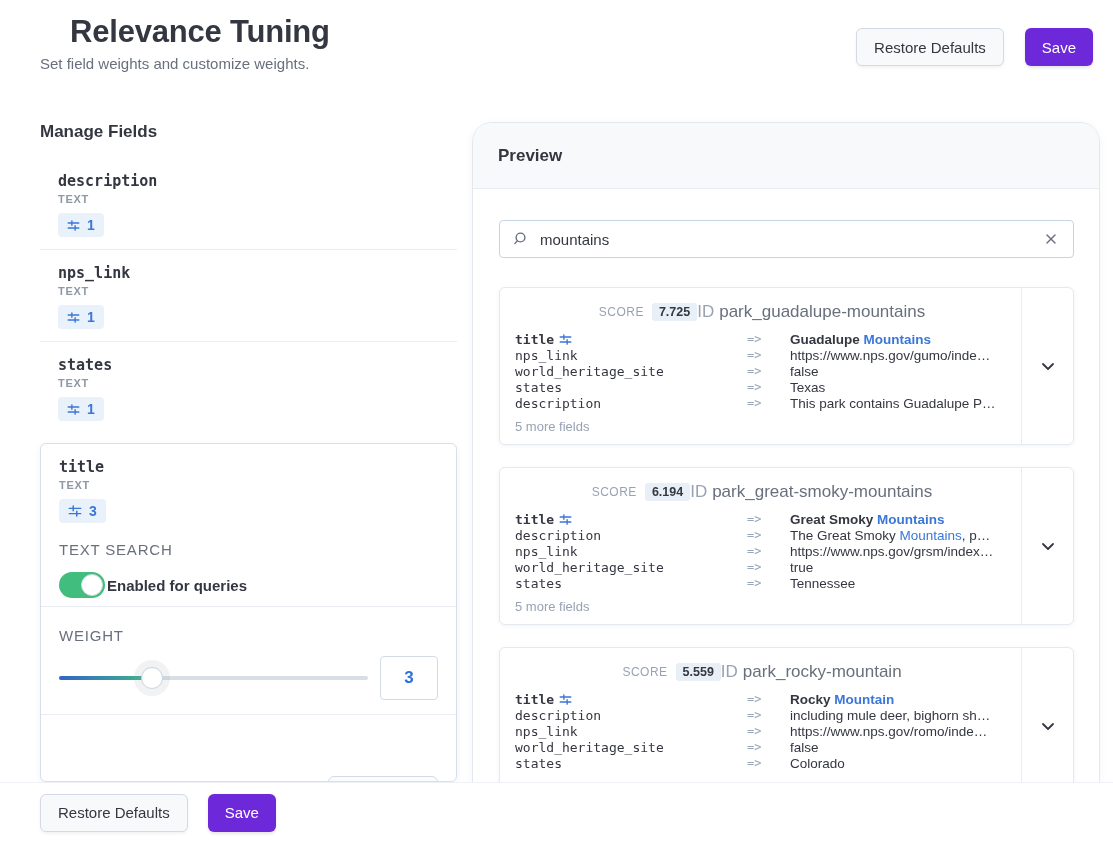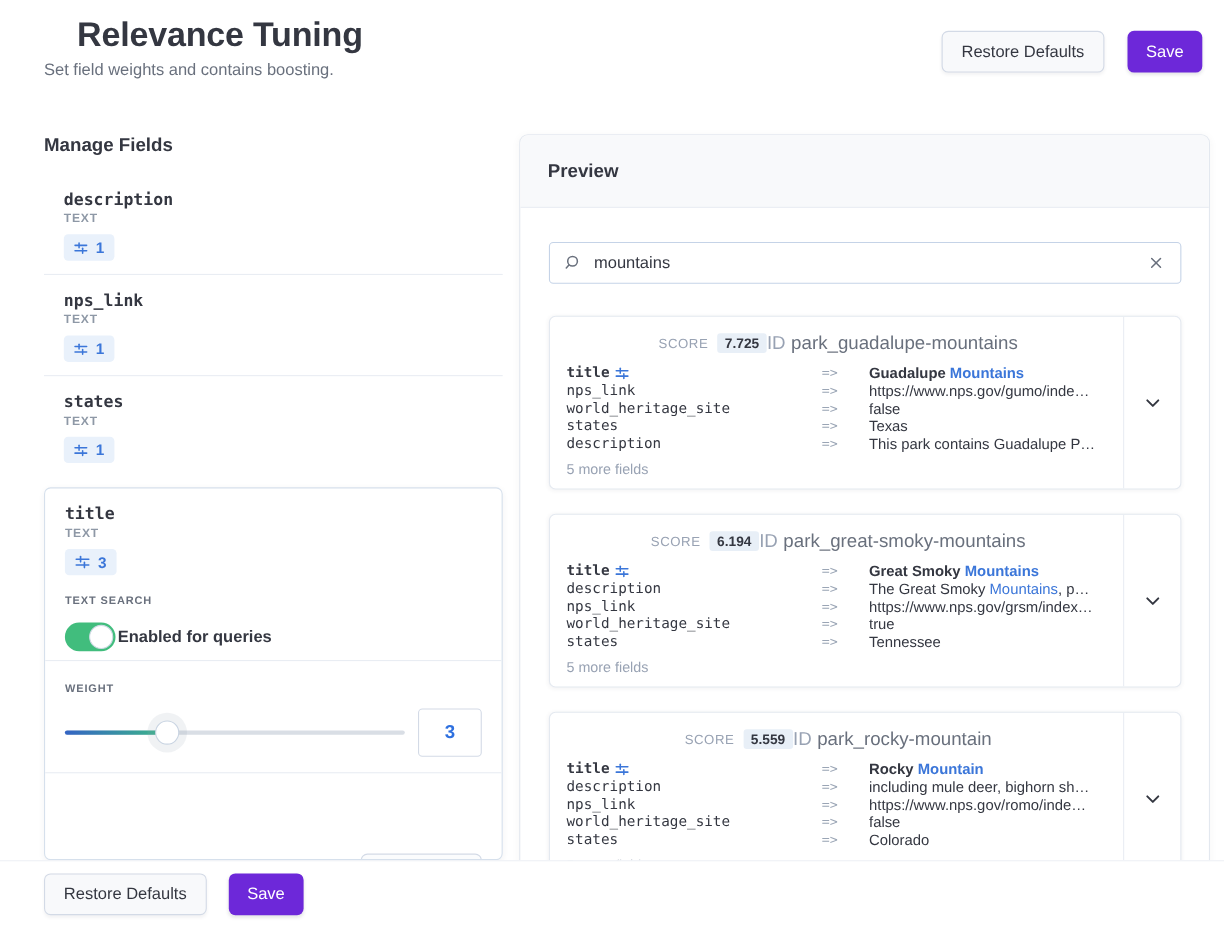--- a/index.html
+++ b/index.html
@@ -37,41 +37,41 @@
                    border:1px solid #d6e0ec; border-radius:6px; background:#fff;
                    box-shadow:0 2px 6px rgba(52,55,65,0.06); overflow:hidden; }
   .card-top { padding:14px 18px 0 18px; }
   .tab-row { margin-top:20px; padding:0 18px; border-bottom:1px solid #e9edf3; }
   .tab { display:inline-block; position:relative; padding-bottom:8px;
          color:#2e70df; font-weight:600; font-size:15px; cursor:pointer; }
   .tab-underline { position:absolute; left:0; bottom:0; width:100%; height:4px;
                    background:#2e70df; border-radius:1px; }
   .section { padding:18px 18px 8px 18px; border-bottom:1px solid #e9edf3; }
   .section.weight { padding-top:20px; padding-bottom:14px; }
-  .section-label { font-size:10px; font-weight:700; letter-spacing:0.8px; color:#69707d; }
+  .section-label { font-size:15px; font-weight:400; letter-spacing:0.8px; color:#69707d; }
   .toggle-row { margin-top:14px; display:flex; align-items:center; gap:2px; }
   .toggle { width:46px; height:26px; border-radius:13px; background:#41bd7d; position:relative; cursor:pointer; }
   .toggle-knob { position:absolute; right:2px; top:2px; width:22px; height:22px; border-radius:50%;
                  background:#fff; border:1px solid #cfd9e4; }
   .toggle-label { font-size:15px; font-weight:600; color:#343741; }
   .slider-row { margin-top:12px; display:flex; align-items:center; gap:12px; height:44px; }
   .slider { position:relative; flex:1; height:4px; border-radius:2px; background:#d9dee5; cursor:pointer; }
   .slider-fill { position:absolute; left:0; top:0; bottom:0; border-radius:2px;
                  background:linear-gradient(90deg,#3464c4,#3cb987); }
   .slider-thumb { position:absolute; top:50%; transform:translate(-50%,-50%);
                   width:22px; height:22px; border-radius:50%; background:#fff;
                   border:1px solid #c9d4e2; box-shadow:0 0 0 7px rgba(152,162,179,0.14); cursor:grab; }
   .weight-box { width:58px; height:44px; border:1px solid #d3dae6; border-radius:4px; background:#fff;
                 display:flex; align-items:center; justify-content:center;
                 color:#2e70df; font-weight:600; font-size:17px; }
   .card-cut-button { position:absolute; right:18px; top:332px; width:110px; height:40px;
                      border:1px solid #d3dae6; border-radius:6px; background:#fbfcfd; cursor:pointer; }
   
   .preview-panel { position:absolute; left:472px; top:122px; width:628px; height:720px;
-                   border:1px solid #e3e8ef; border-radius:8px; background:#fff;
+                   border:1px solid #e3e8ef; border-radius:20px; background:#fff;
                    box-shadow:0 2px 8px rgba(52,55,65,0.05); overflow:hidden; z-index:1; }
   .preview-header { height:66px; background:#f8f9fb; border-bottom:1px solid #e9edf3;
                     display:flex; align-items:center; padding:0 25px; }
   .preview-header h2 { font-size:17px; font-weight:700; color:#343741; }
   .preview-body { padding:31px 25px 0 26px; }
   .search-bar { height:38px; border:1px solid #c5d3e7; border-radius:4px; background:#fff;
                 display:flex; align-items:center; padding:0 13px; gap:11px; }
   .search-input { flex:1; border:none; outline:none; background:transparent;
                   font-family:inherit; font-size:15px; color:#343741; }
   .clear-btn { background:none; border:none; display:flex; cursor:pointer; padding:2px; }
@@ -104,21 +104,21 @@
   
   .page-footer { position:absolute; left:0; right:0; bottom:0; height:60px; background:#fff;
                  border-top:1px solid #eef1f5; display:flex; align-items:center; gap:20px;
                  padding-left:40px; z-index:10; }
 </style>
 </head>
 <body>
 
 <div class="page-header">
   <h1>Relevance Tuning</h1>
-  <div class="page-subtitle">Set field weights and contains boosting.</div>
+  <div class="page-subtitle">Set field weights and customize weights.</div>
 </div>
 
 <div class="header-actions">
   <button class="btn btn-light">Restore Defaults</button>
   <button class="btn btn-green">Save</button>
 </div>
 
 <div class="left-col">
   <h2>Manage Fields</h2>
   <div id="field-list">

